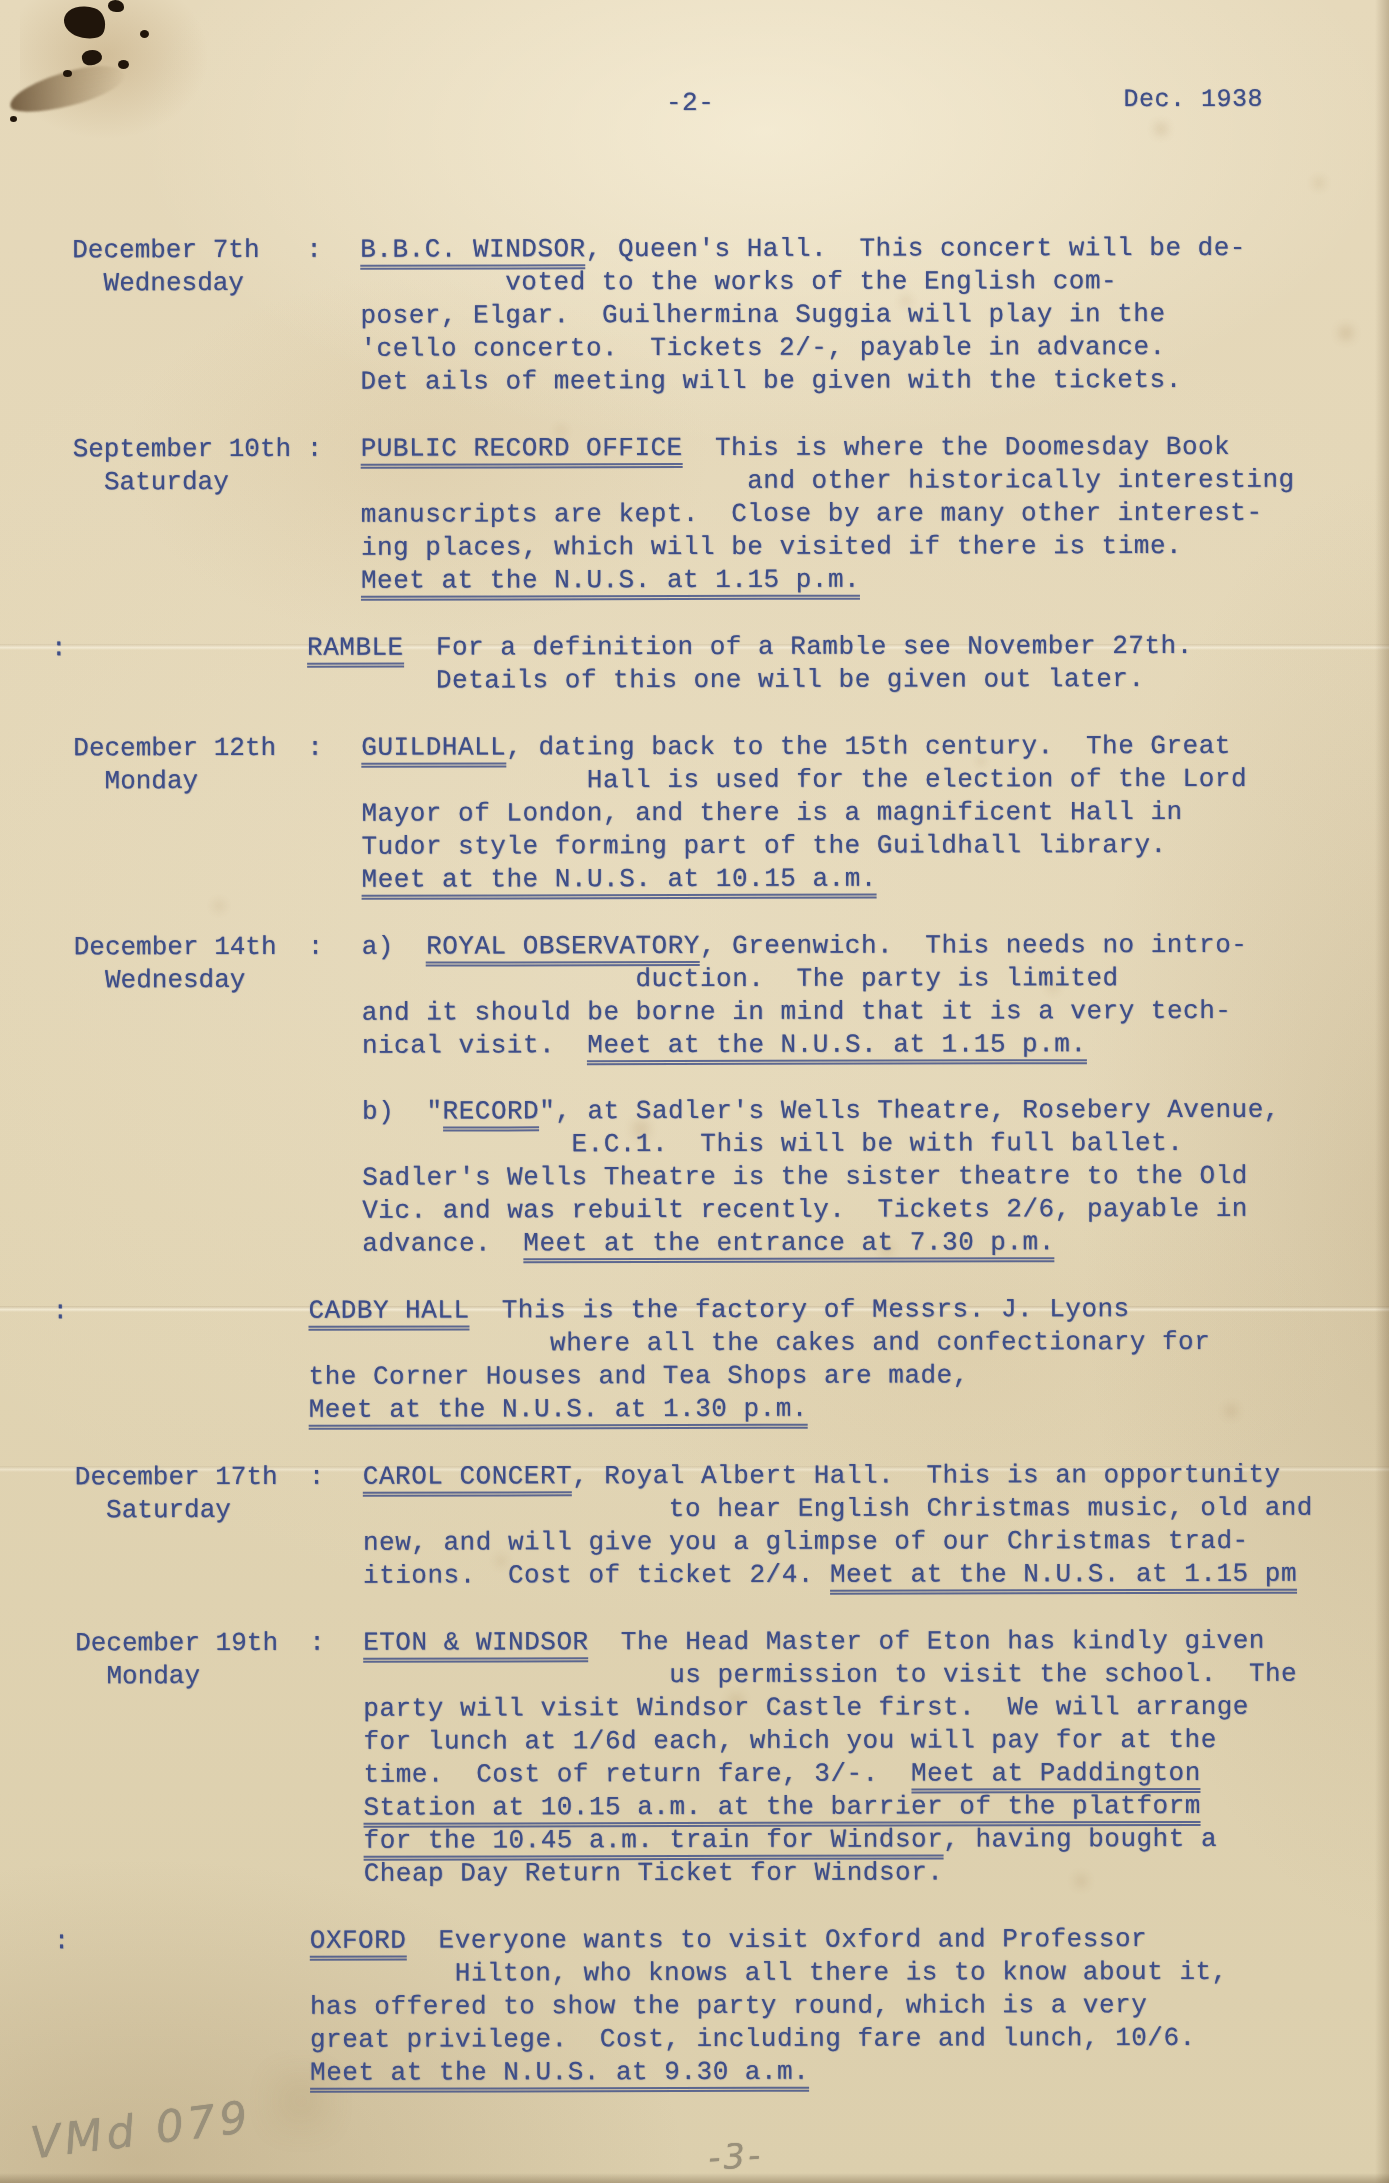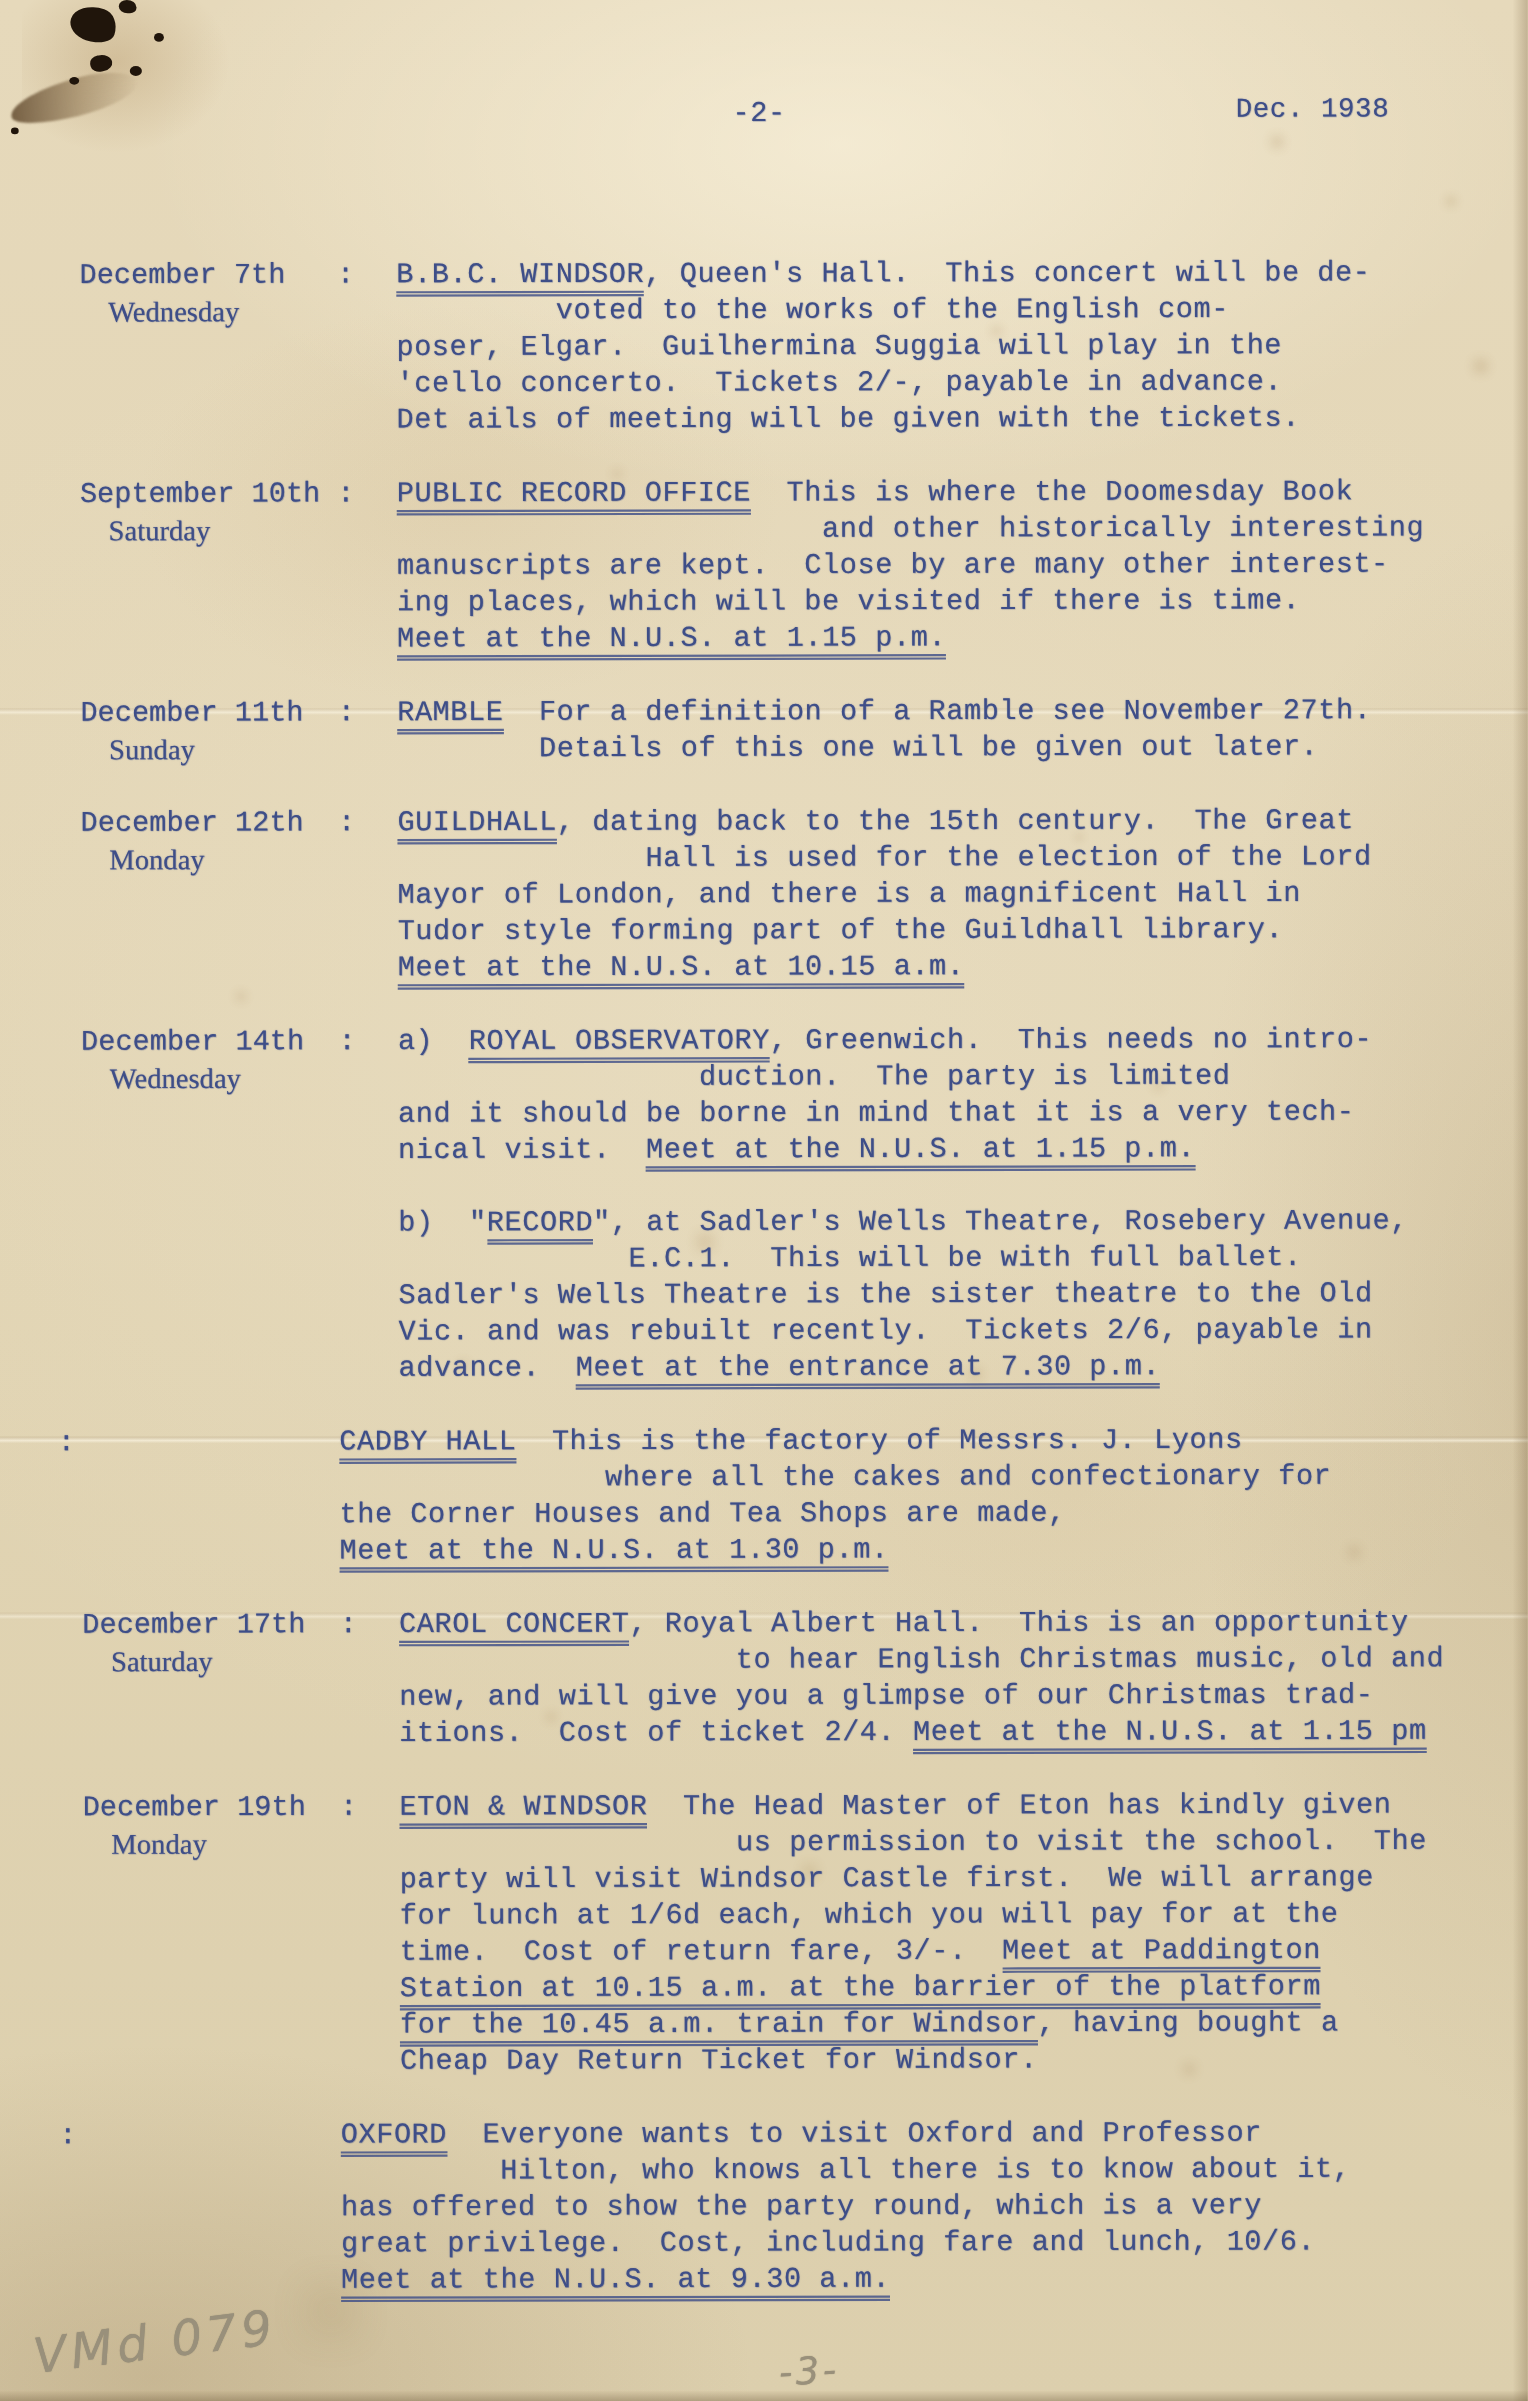--- a/index.html
+++ b/index.html
@@ -22,21 +22,21 @@
   .content{position:absolute;inset:0;transform:rotate(-0.12deg);}
   .ink{color:#3e4e88;text-shadow:0 0 1.2px rgba(62,78,136,.55), .6px .6px 0 rgba(62,78,136,.25);}
   
   .hdr-page{position:absolute;top:88px;left:668px;font-size:26px;letter-spacing:.5px;}
   .hdr-date{position:absolute;top:86px;right:124px;font-size:25px;letter-spacing:.5px;}
   
   .entries{position:absolute;top:233px;left:0;right:0;}
   .entry{display:grid;grid-template-columns:256px 54px auto;padding-left:52px;margin-top:34px;}
   .entry:first-child{margin-top:0;}
   .date-col{font-size:26px;line-height:33px;white-space:pre;margin-left:22px;}
-  .day{padding-left:2ch;font-family:Liberation Serif, serif;}
+  .day{padding-left:2ch;}
   .colon{font-size:26px;line-height:33px;}
   .desc{font-size:26px;line-height:33px;letter-spacing:.5px;max-width:1000px;}
   .line{white-space:pre;min-height:33px;}
   .u{border-bottom:5px double rgba(62,78,136,.82);padding-bottom:0px;}
   
   .stain-wrap,.crease,.fox{position:absolute;pointer-events:none;}
   .blot{position:absolute;background:#20150b;}
   .blot.b1{left:64px;top:6px;width:42px;height:32px;border-radius:62% 38% 55% 45%/55% 60% 40% 45%;transform:rotate(18deg);}
   .blot.b2{left:108px;top:0px;width:16px;height:12px;border-radius:50% 60% 40% 55%;}
   .blot.b3{left:140px;top:30px;width:9px;height:8px;border-radius:50%;}
@@ -127,21 +127,20 @@
           <div class="colon">:</div>
           <div class="desc">
             <div class="line"><span class="u">PUBLIC RECORD OFFICE</span><span>  This is where the Doomesday Book</span></div>
             <div class="line"><span>                        and other historically interesting</span></div>
             <div class="line"><span>manuscripts are kept.  Close by are many other interest-</span></div>
             <div class="line"><span>ing places, which will be visited if there is time.</span></div>
             <div class="line"><span class="u">Meet at the N.U.S. at 1.15 p.m.</span></div>
           </div>
         </div>
         <div class="entry">
-          <div class="date-col"><div class="date">December 11th</div><div class="day">Sunday</div></div>
           <div class="colon">:</div>
           <div class="desc">
             <div class="line"><span class="u">RAMBLE</span><span>  For a definition of a Ramble see November 27th.</span></div>
             <div class="line"><span>        Details of this one will be given out later.</span></div>
           </div>
         </div>
         <div class="entry">
           <div class="date-col"><div class="date">December 12th</div><div class="day">Monday</div></div>
           <div class="colon">:</div>
           <div class="desc">

